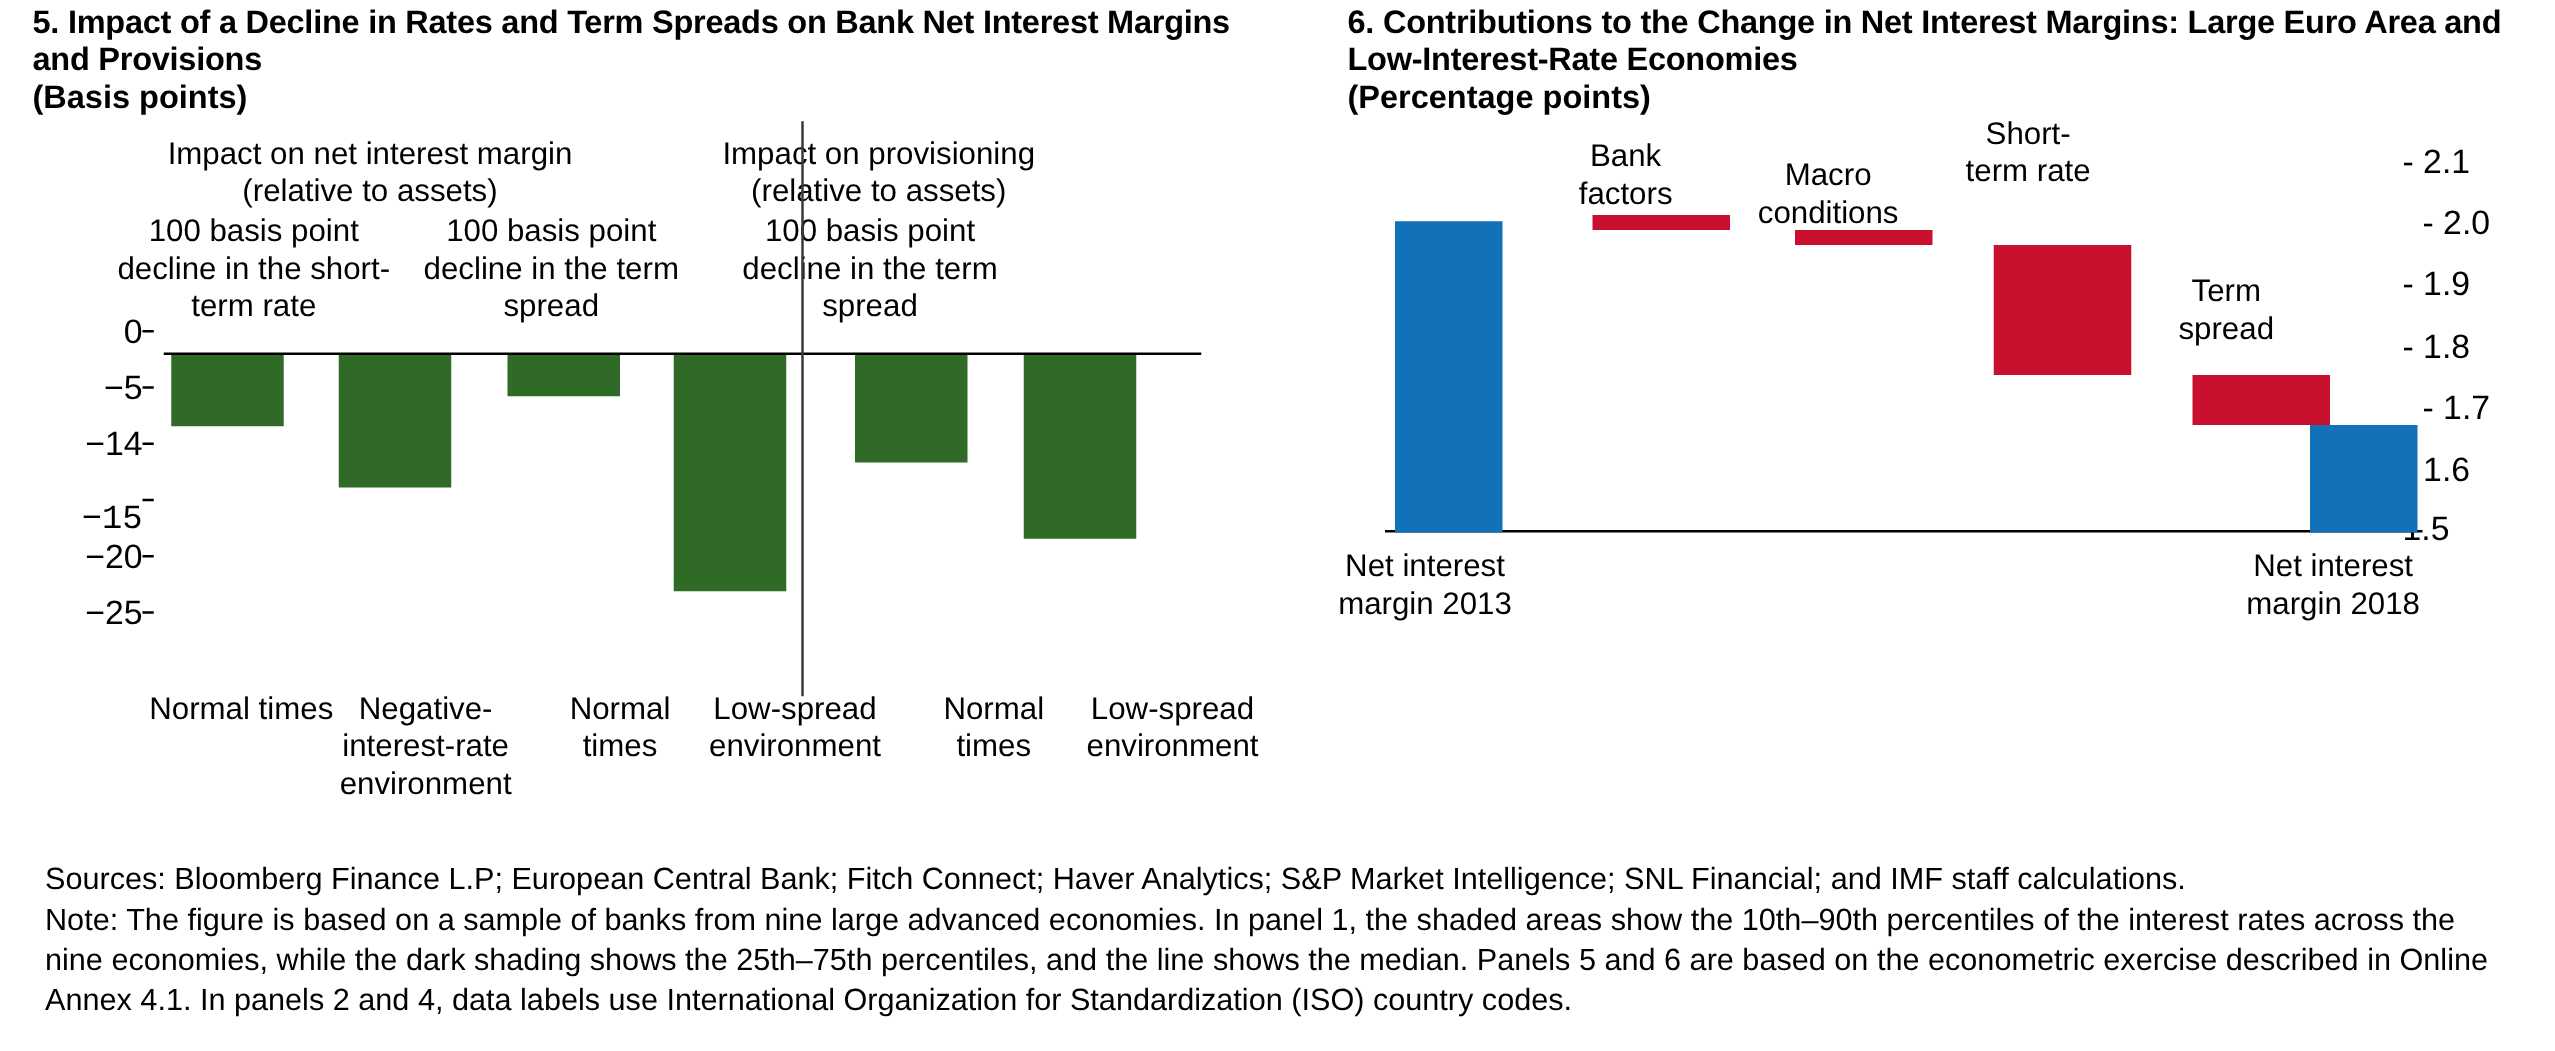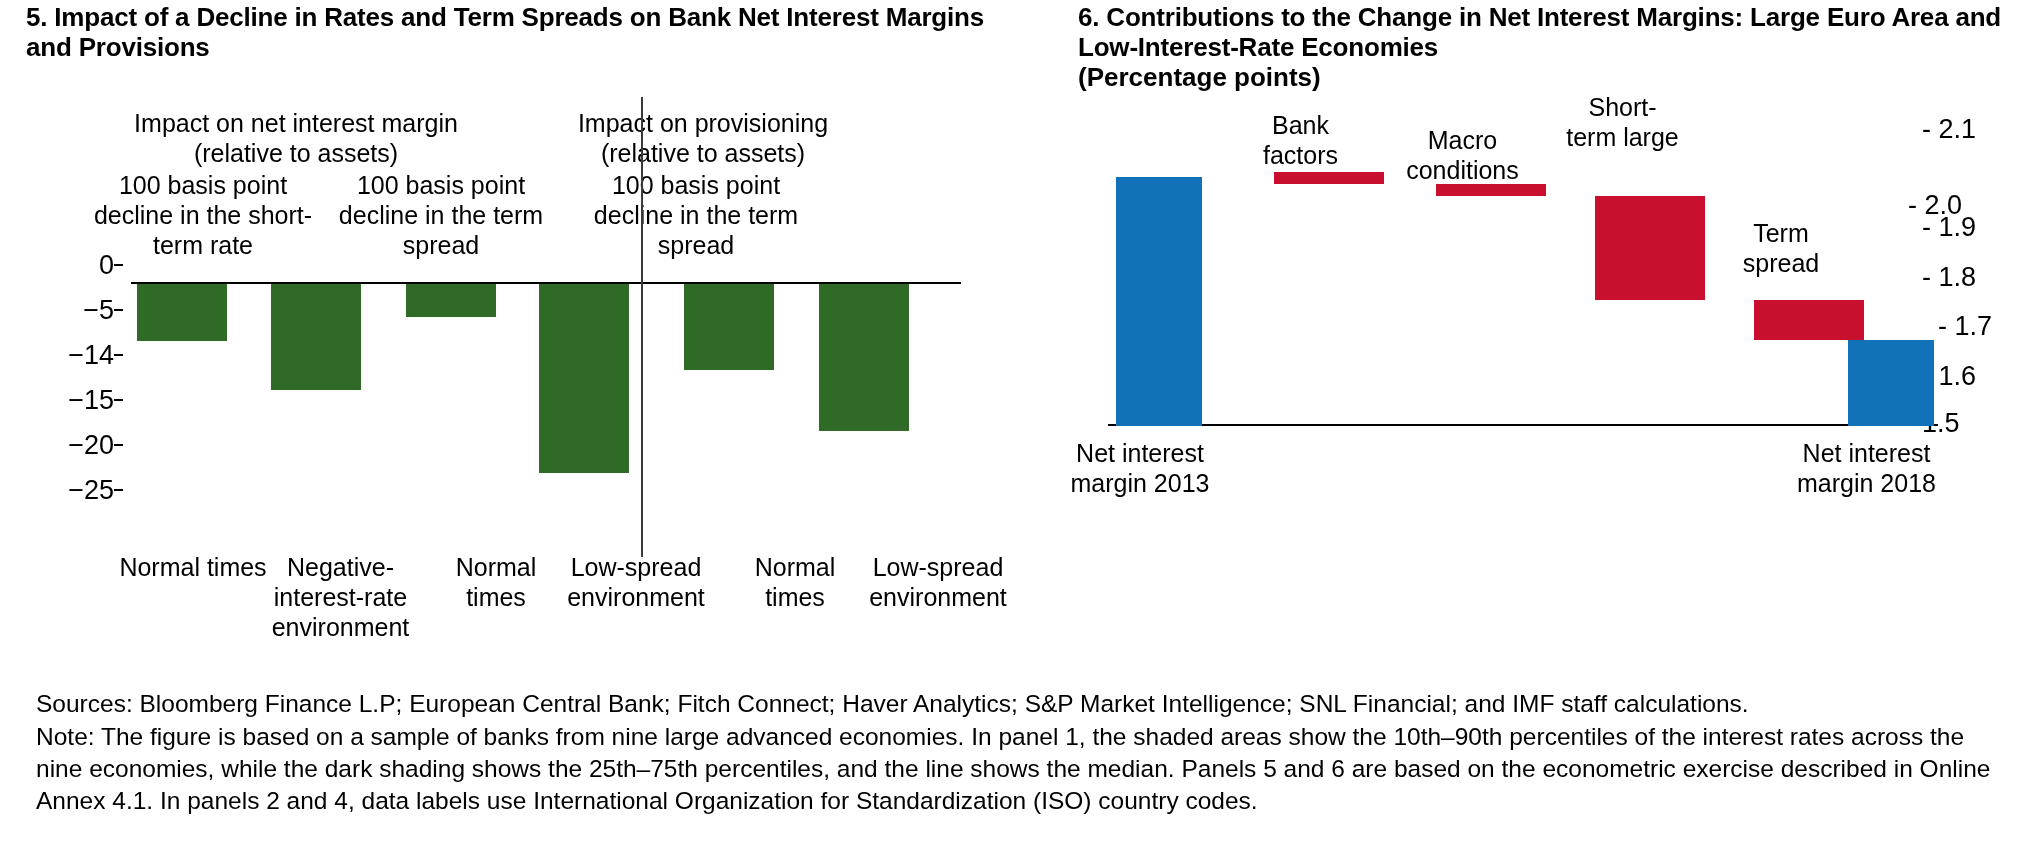--- a/index.html
+++ b/index.html
@@ -197,20 +197,21 @@
 
 <div class="page">
 
   <div class="panel5">
 
     <div class="p5-title">
       <div class="panel-title">
         <span>5.</span>
         <span>Impact of a Decline in Rates and Term Spreads on Bank Net Interest Margins and Provisions</span>
       </div>
+      <div class="panel-subtitle">(Basis points)</div>
     </div>
 
     <div class="group-headers">
       <div class="grp-head" style="left:55px; top:0px; width:430px;">
         <div>Impact on net interest margin</div>
         <div>(relative to assets)</div>
       </div>
       <div class="grp-head" style="left:512px; top:0px; width:330px;">
         <div>Impact on provisioning</div>
         <div>(relative to assets)</div>
@@ -218,21 +219,21 @@
 
       <div class="grp-head" style="left:62px; top:62px; width:230px;">100 basis point decline in the short-term rate</div>
       <div class="grp-head" style="left:300px; top:62px; width:230px;">100 basis point decline in the term spread</div>
       <div class="grp-head" style="left:545px; top:62px; width:250px;">100 basis point decline in the term spread</div>
     </div>
 
     <div class="p5-ylabels">
       <div class="yl" style="top:-18px;">0</div>
       <div class="yl" style="top:27px;">−5</div>
       <div class="yl" style="top:72px;">−14</div>
-      <div class="yl" style="top:117px;">−15</div>
+      <div class="yl" style="top:133px;font-family:Liberation Mono, monospace;">−15</div>
       <div class="yl" style="top:162px;">−20</div>
       <div class="yl" style="top:207px;">−25</div>
 
       <div class="ytick" style="left:88px; top:-4px;"></div>
       <div class="ytick" style="left:88px; top:41px;"></div>
       <div class="ytick" style="left:88px; top:86px;"></div>
       <div class="ytick" style="left:88px; top:131px;"></div>
       <div class="ytick" style="left:88px; top:176px;"></div>
       <div class="ytick" style="left:88px; top:221px;"></div>
     </div>
@@ -264,21 +265,21 @@
     <div class="p6-title">
       <div class="panel-title">
         <span>6.</span>
         <span>Contributions to the Change in Net Interest Margins: Large Euro Area and Low-Interest-Rate Economies</span>
       </div>
       <div class="panel-subtitle">(Percentage points)</div>
     </div>
 
     <div class="p6-axis-right">
       <div class="rtick" style="left:14px; top:-16px;">- 2.1</div>
-      <div class="rtick" style="left:0; top:33px;margin-top:27px;">- 2.0</div>
+      <div class="rtick" style="left:30px; top:33px;">- 2.0</div>
       <div class="rtick" style="left:14px; top:82px;">- 1.9</div>
       <div class="rtick" style="left:14px; top:132px;">- 1.8</div>
       <div class="rtick" style="left:14px; top:181px;margin-left:16px;">- 1.7</div>
       <div class="rtick" style="left:14px; top:231px;">- 1.6</div>
       <div class="rtick" style="left:14px; top:278px;">1.5</div>
     </div>
 
     <div class="p6-plot">
       <div class="p6-baseline"></div>
 
@@ -290,21 +291,21 @@
       <div class="bar-blue" style="left:740px; top:210px; width:86px; height:86px;"></div>
     </div>
 
     <div class="p6-annot" style="left:155px; top:110px; width:135px;">
       <div>Bank factors</div>
     </div>
     <div class="p6-annot" style="left:312px; top:125px; width:145px;">
       <div>Macro conditions</div>
     </div>
     <div class="p6-annot" style="left:487px; top:92px; width:115px;">
-      <div>Short-term large</div>
+      <div>Short-term rate</div>
     </div>
     <div class="p6-annot" style="left:648px; top:218px; width:110px;">
       <div>Term spread</div>
     </div>
 
     <div class="p6-cat" style="left:-8px; top:438px; width:140px;">Net interest margin 2013</div>
     <div class="p6-cat" style="left:716px; top:438px; width:145px;">Net interest margin 2018</div>
   </div>
 
   <div class="footer">

